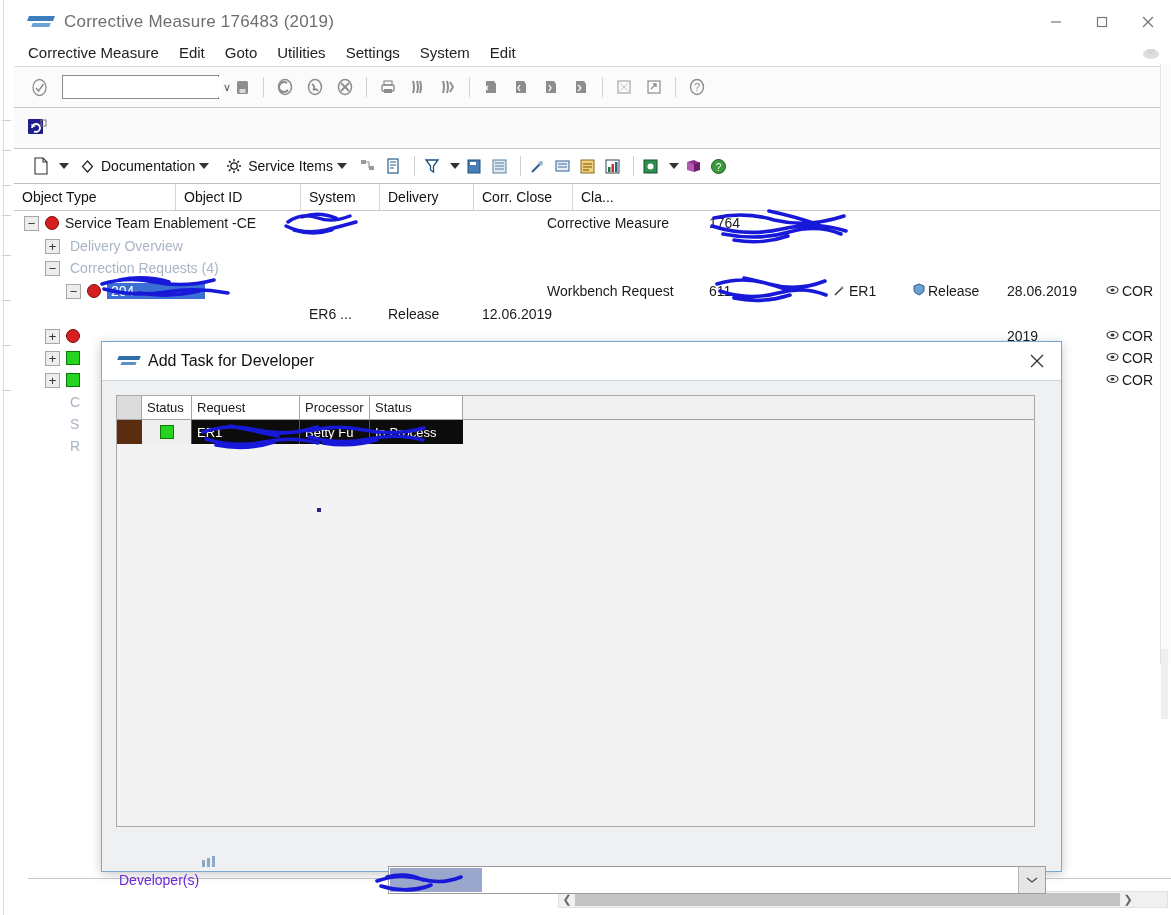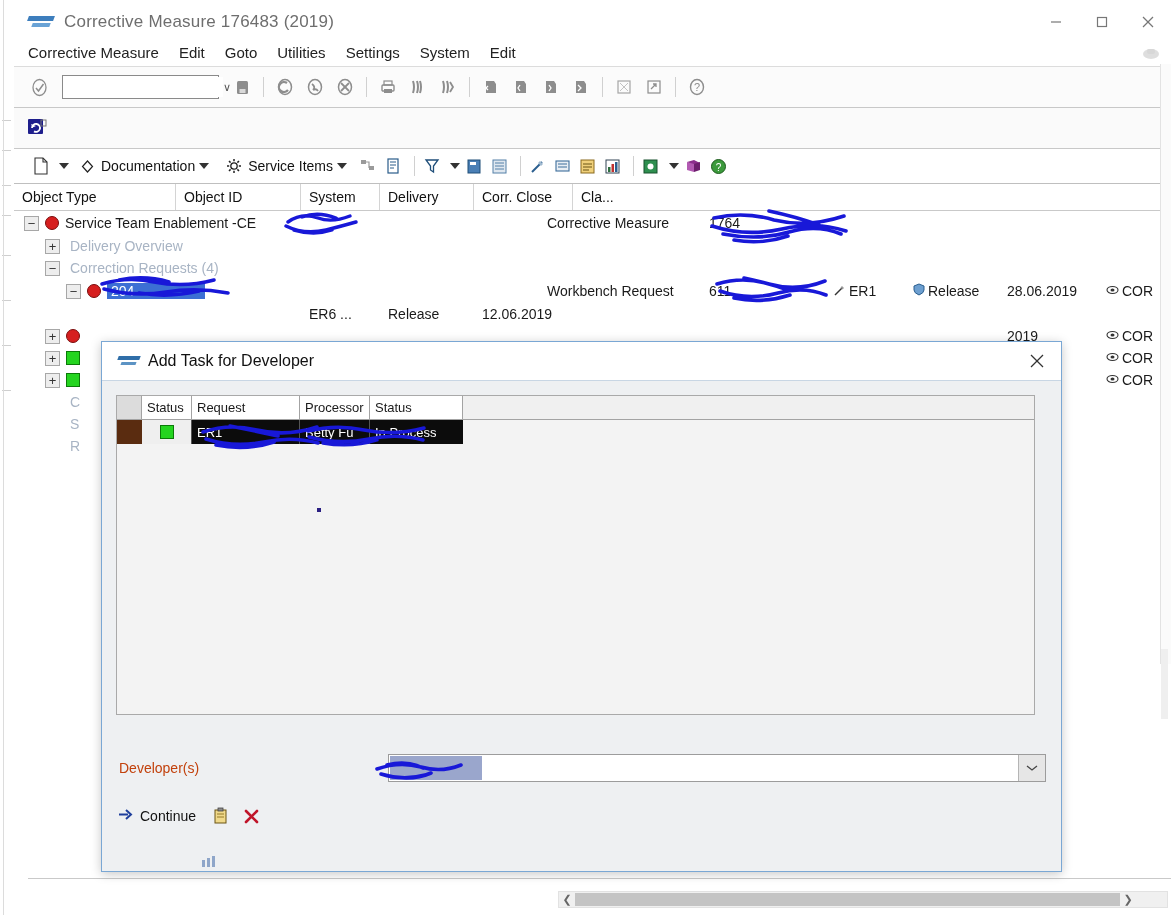--- a/index.html
+++ b/index.html
@@ -75,35 +75,35 @@
   #dialog{position:absolute;left:87px;top:337px;width:959px;height:529px;background:#eef0f2;
           border:1px solid #7aa7d4;box-shadow:0 2px 10px rgba(0,0,0,.22);z-index:40;}
   #dlg-title{height:38px;background:#ffffff;display:flex;align-items:center;border-bottom:1px solid #c8d6e4;}
   #dlg-logo{width:22px;height:12px;margin-left:16px;margin-right:8px;position:relative;}
   #dlg-logo .b1{position:absolute;left:0;top:1px;width:22px;height:4px;background:#2f6ea8;transform:skewX(-20deg);}
   #dlg-logo .b2{position:absolute;left:3px;top:7px;width:15px;height:3px;background:#5c93c4;transform:skewX(-20deg);}
   #dlg-title-text{font-size:16px;color:#111;}
   #dlg-close{margin-left:auto;width:48px;height:37px;display:flex;align-items:center;justify-content:center;color:#444;}
 
   #dlg-body{padding:14px 14px 0 14px;}
-  #grid-wrap{width:919px;height:320px;background:#f3f3f3;border:1px solid #a9a9a9;box-sizing:border-box;position:relative;}
+  #grid-wrap{width:919px;height:432px;background:#f3f3f3;border:1px solid #a9a9a9;box-sizing:border-box;position:relative;}
   #grid-head{display:flex;height:24px;font-size:13px;background:#f3f3f3;}
   .gh{border-right:1px solid #a3a3a3;border-bottom:1px solid #a3a3a3;display:flex;align-items:center;
       padding-left:5px;box-sizing:border-box;height:24px;background:#f0f0f0;white-space:nowrap;}
   .gh.sel-col{background:#dcdcdc;}
   #grid-row{display:flex;height:24px;font-size:13px;}
   .gc{border-right:1px solid #555;display:flex;align-items:center;padding-left:5px;box-sizing:border-box;height:24px;
       background:#0c0c0c;color:#ffffff;white-space:nowrap;}
   .gc.marker{background:#5a2c10;border-right:1px solid #5a2c10;}
   .gc.statuscell{background:#efefef;justify-content:center;padding-left:0;}
 
   #dlg-dot{position:absolute;left:200px;top:112px;width:4px;height:4px;background:#2a1f82;}
 
   #dev-row{display:flex;align-items:center;margin-top:39px;height:28px;}
-  #dev-label{width:272px;font-size:14px;color:#c2410c;padding-left:3px;box-sizing:border-box;}
+  #dev-label{width:272px;font-size:14px;color:#6d28d9;padding-left:3px;box-sizing:border-box;}
   #dev-input-wrap{display:flex;width:658px;height:28px;border:1px solid #9c9c9c;background:#fff;box-sizing:border-box;position:relative;}
   #dev-input{flex:1;border:none;outline:none;font-size:13px;padding-left:4px;font-family:"Liberation Sans",sans-serif;background:transparent;}
   #dev-drop{width:26px;border-left:1px solid #b5b5b5;background:#e6e6e6;display:flex;align-items:center;justify-content:center;color:#444;}
   #dev-val-hl{position:absolute;left:1px;top:1px;height:24px;background:#9aa6cc;}
 
   #dlg-footer{display:flex;align-items:center;margin-top:22px;padding-left:2px;}
   #btn-continue{display:flex;align-items:center;height:24px;font-size:14px;color:#111;margin-right:14px;}
   #arrow-ico{margin-right:6px;}
   .foot-ico{width:22px;height:22px;display:flex;align-items:center;justify-content:center;margin-right:8px;}
   #dlg-resize{position:absolute;left:100px;bottom:4px;display:flex;align-items:flex-end;gap:2px;}

